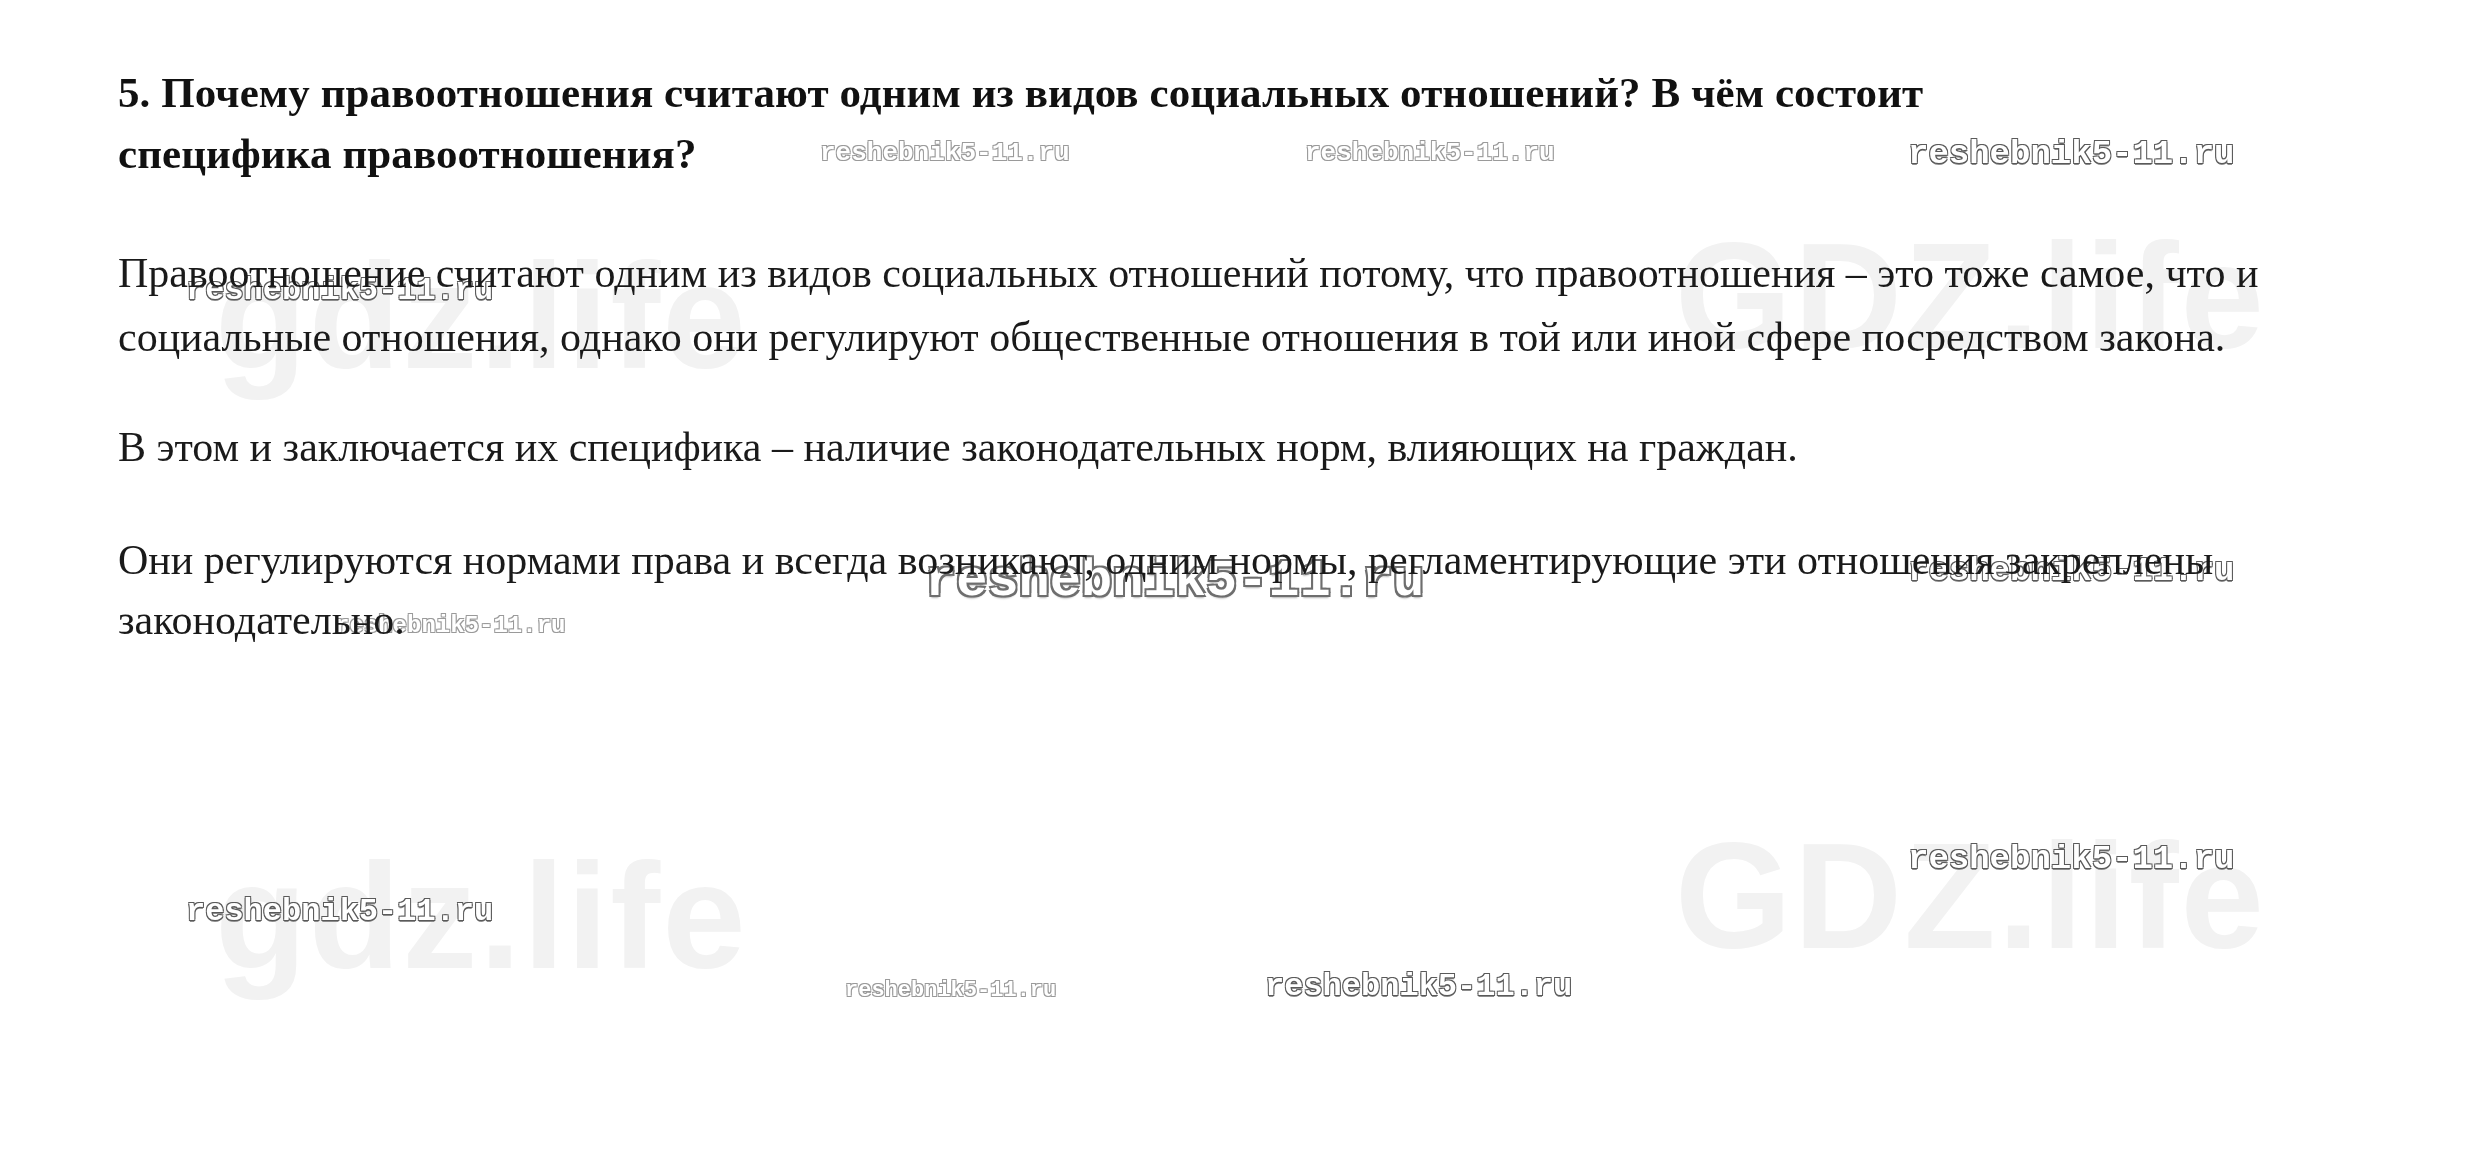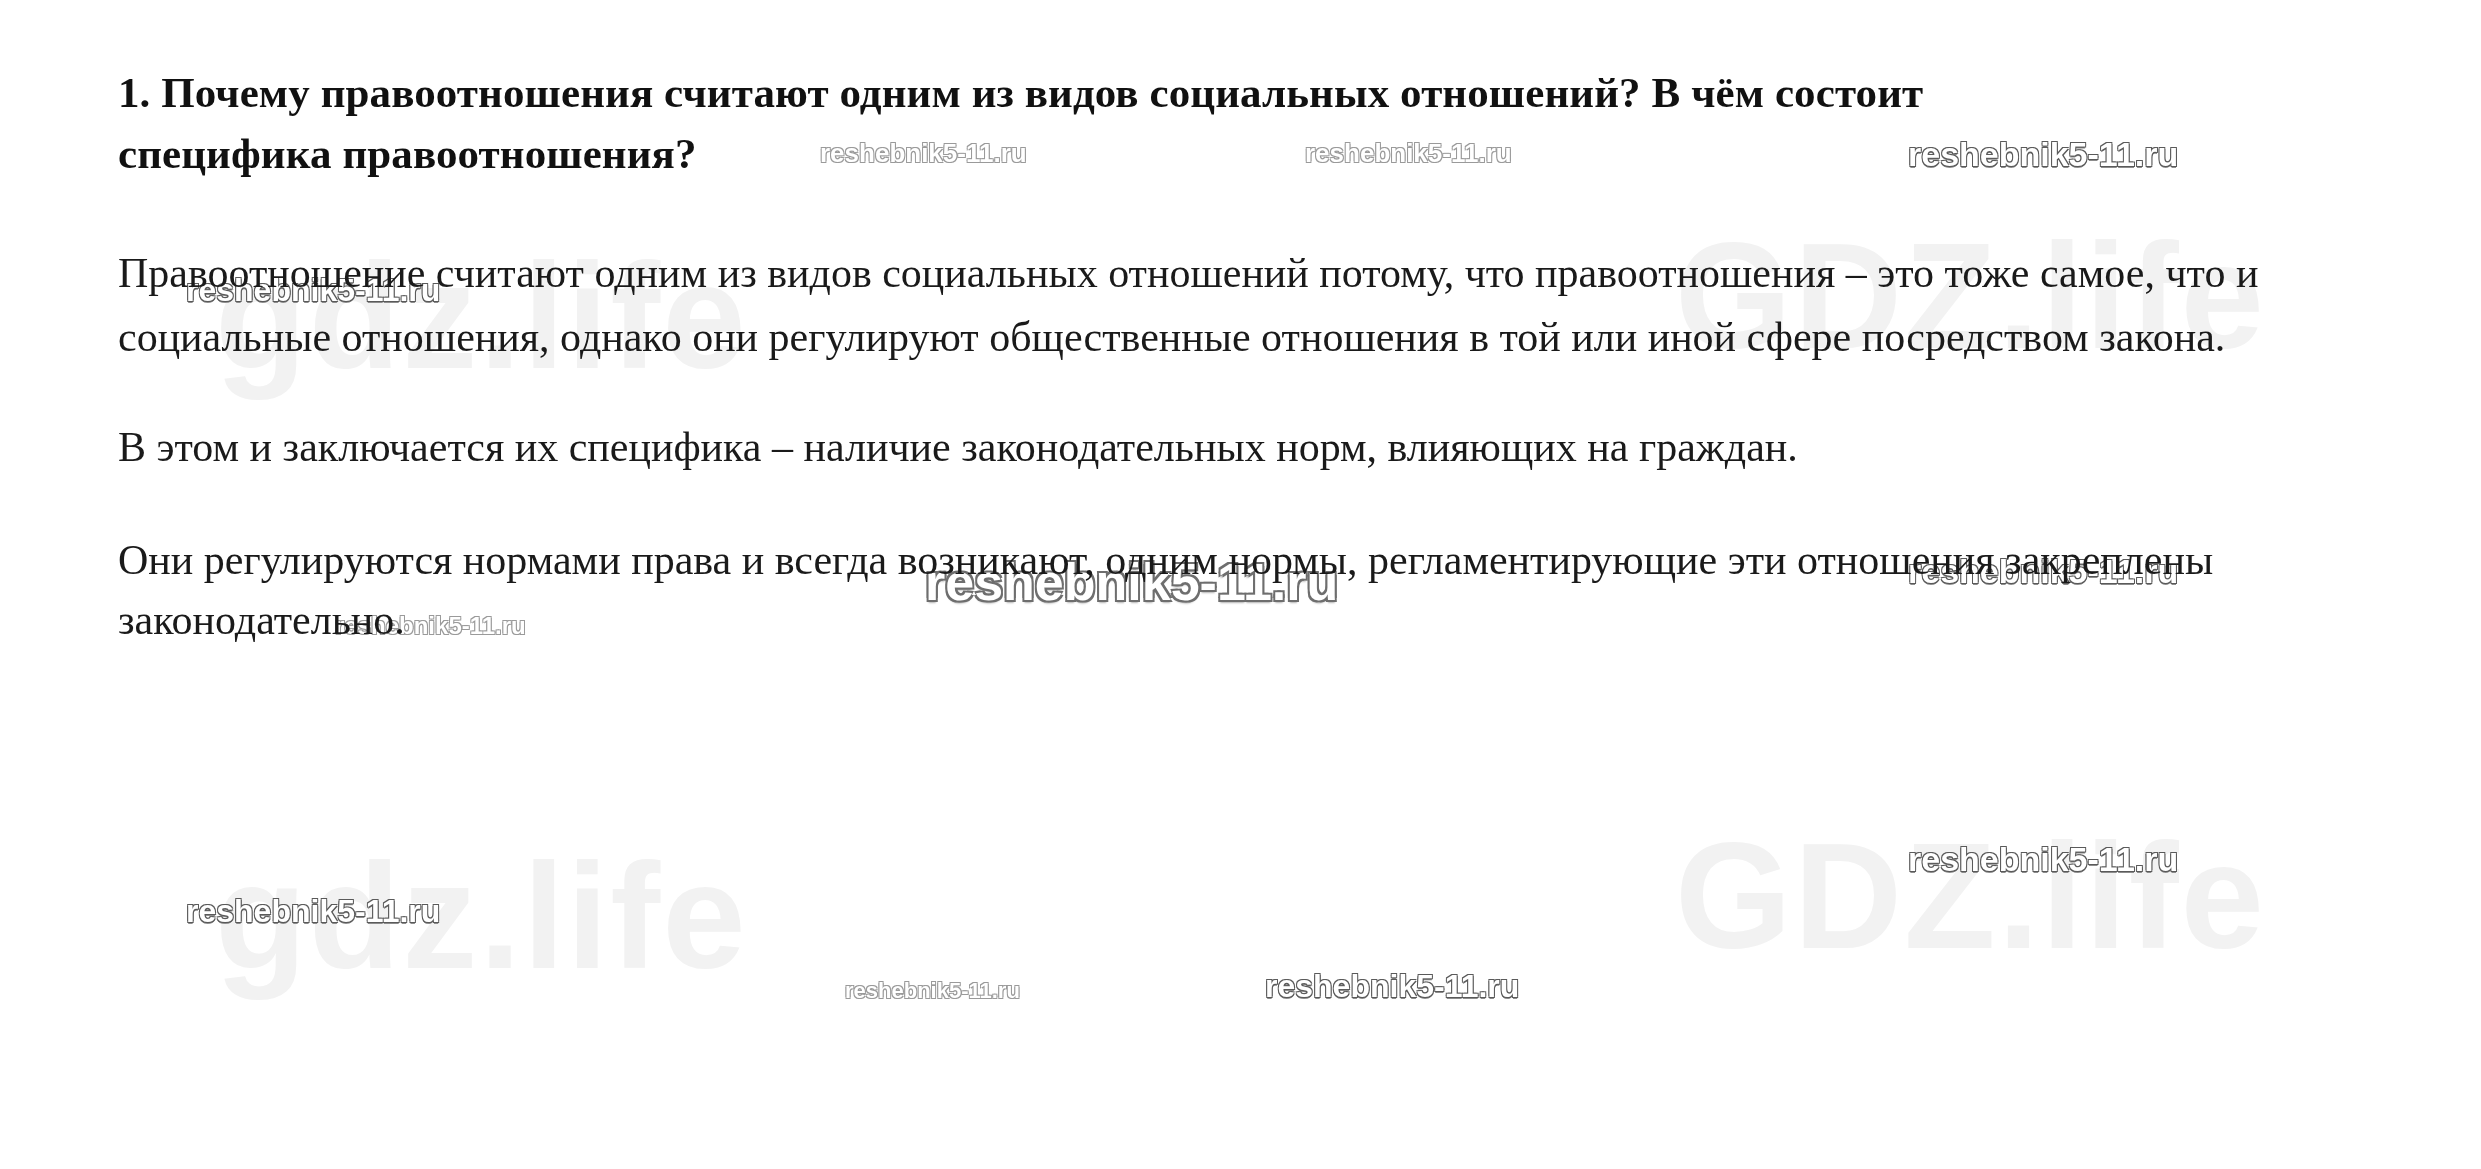--- a/index.html
+++ b/index.html
@@ -52,21 +52,21 @@
   }
 
   .answer-par.p2 { margin-top: 28px; margin-bottom: 50px; }
   .answer-par.p3 { margin-top: 32px; line-height: 1.45; }
 
   
   .wm {
     position: absolute;
     z-index: 2;
     white-space: nowrap;
-    font-family: Liberation Sans, sans-serif;
+    font-family: Liberation Mono, monospace;
     font-weight: bold;
     pointer-events: none;
     user-select: none;
   }
   
   .wm-dark {
     color: #ffffff;
     text-shadow:
       -1px -1px 0 #5a5a5a,
        1px -1px 0 #5a5a5a,
@@ -115,17 +115,17 @@
 <div class="wm wm-dark" style="left:186px; top:272px; font-size:32px;">reshebnik5-11.ru</div>
 <div class="wm wm-big" style="left:925px; top:552px; font-size:52px;">reshebnik5-11.ru</div>
 <div class="wm wm-dark" style="left:1908px; top:552px; font-size:34px;">reshebnik5-11.ru</div>
 <div class="wm wm-grey" style="left:335px; top:612px; font-size:24px;">reshebnik5-11.ru</div>
 <div class="wm wm-dark" style="left:1908px; top:840px; font-size:34px;">reshebnik5-11.ru</div>
 <div class="wm wm-dark" style="left:186px; top:893px; font-size:32px;">reshebnik5-11.ru</div>
 <div class="wm wm-grey" style="left:845px; top:978px; font-size:22px;">reshebnik5-11.ru</div>
 <div class="wm wm-dark" style="left:1265px; top:968px; font-size:32px;">reshebnik5-11.ru</div>
 
 <div class="page">
-  <h1 class="question-heading">1. Почему правоотношения считают одним из видов социальных отношений? В чём состоит специфика правоотношения?</h1>
+  <h1 class="question-heading">5. Почему правоотношения считают одним из видов социальных отношений? В чём состоит специфика правоотношения?</h1>
   <p class="answer-par p1">Правоотношение считают одним из видов социальных  отношений потому, что правоотношения – это тоже самое, что и социальные отношения, однако они регулируют общественные отношения в той или иной сфере посредством закона.</p>
   <p class="answer-par p2">В этом и заключается их специфика – наличие законодательных норм, влияющих на граждан.</p>
   <p class="answer-par p3">Они регулируются нормами права и всегда возникают, одним нормы, регламентирующие эти отношения закреплены законодательно.</p>
 </div>
 
 </body></html>

